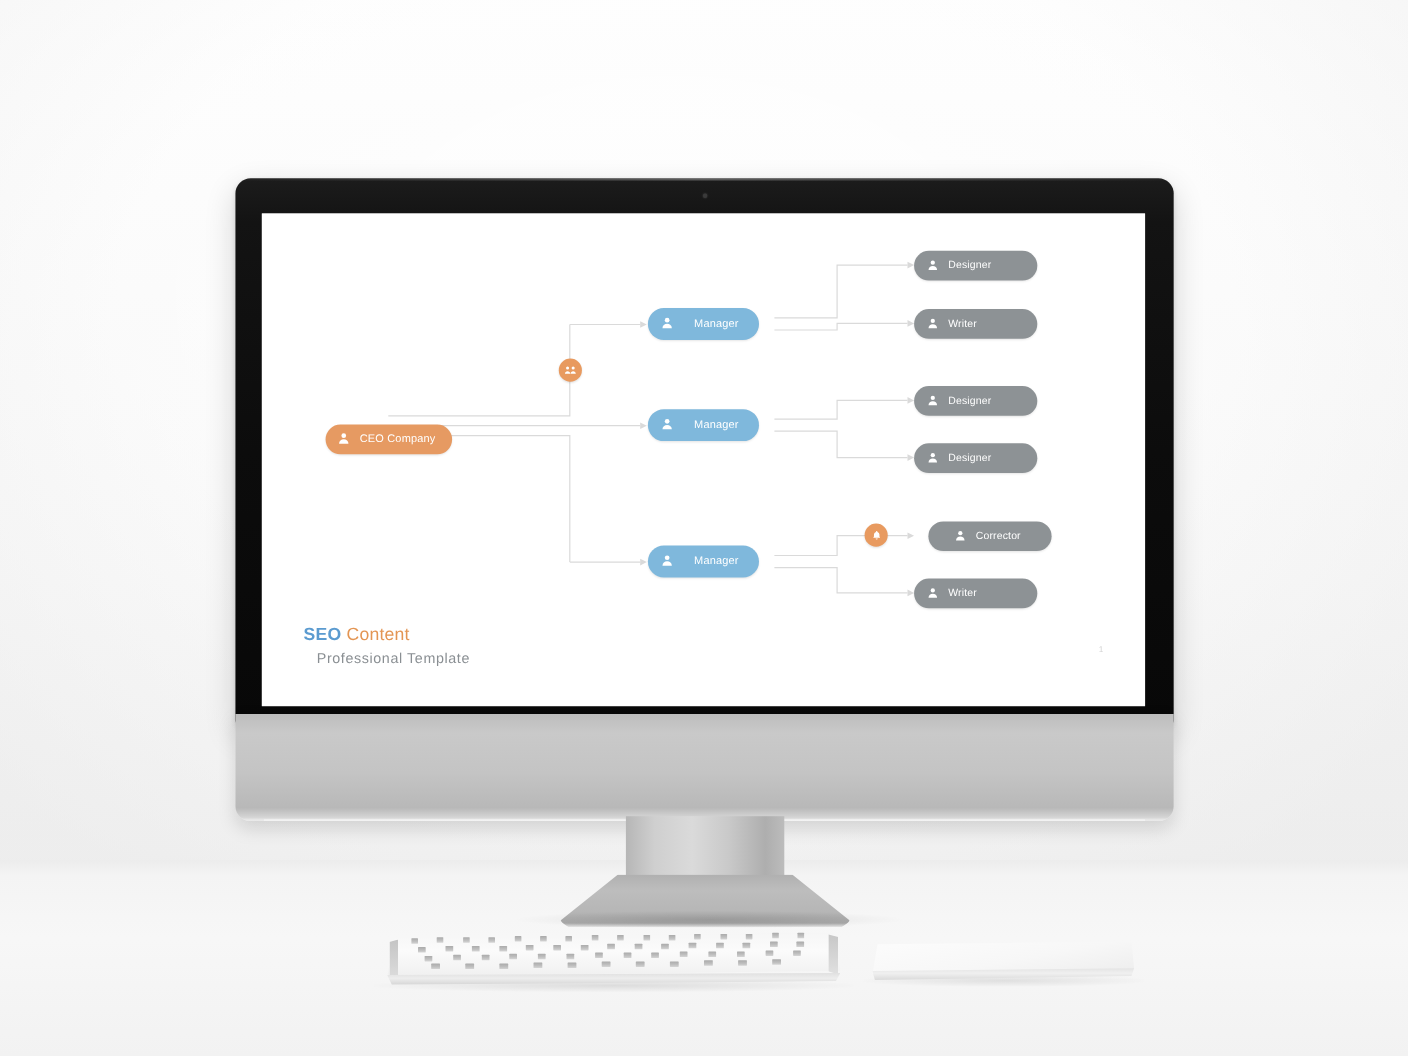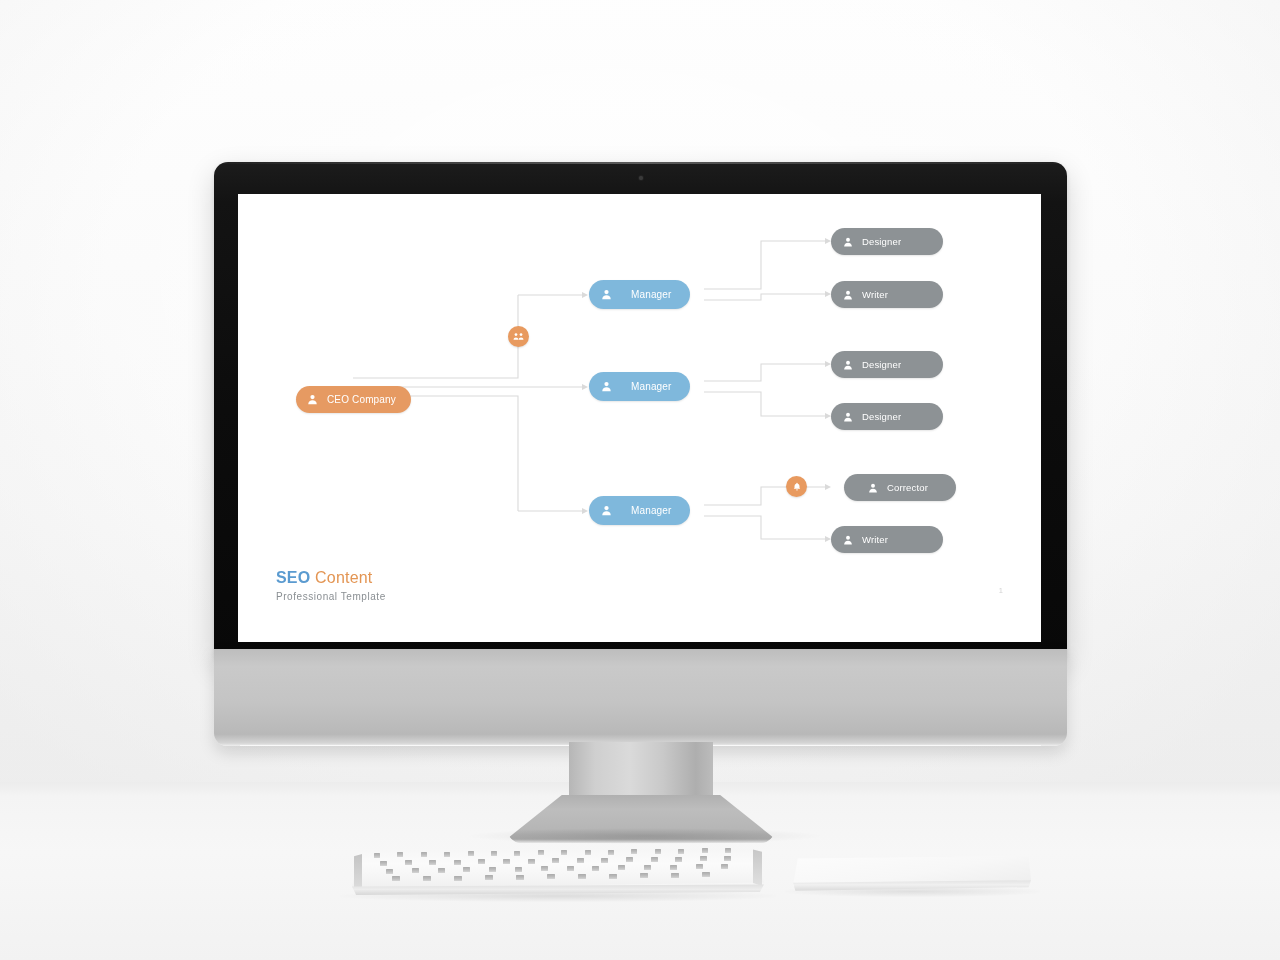--- a/index.html
+++ b/index.html
@@ -176,23 +176,24 @@
   #logo-seo {
     color: #5b9bd0;
     font-weight: 700;
   }
   #logo-agency {
     color: #e39553;
     font-weight: 400;
   }
   #logo-sub {
     margin-top: 4px;
-    font-size: 10px;
+    font-size: 13px;
     letter-spacing: 0.55px;
     color: #8a8f93;
+    margin-left: 12px;
   }
   #page-number {
     position: absolute;
     right: 38px; top: 392px;
     font-size: 7.5px;
     color: #d3d3d3;
   }
 
   
   #stand-neck {

